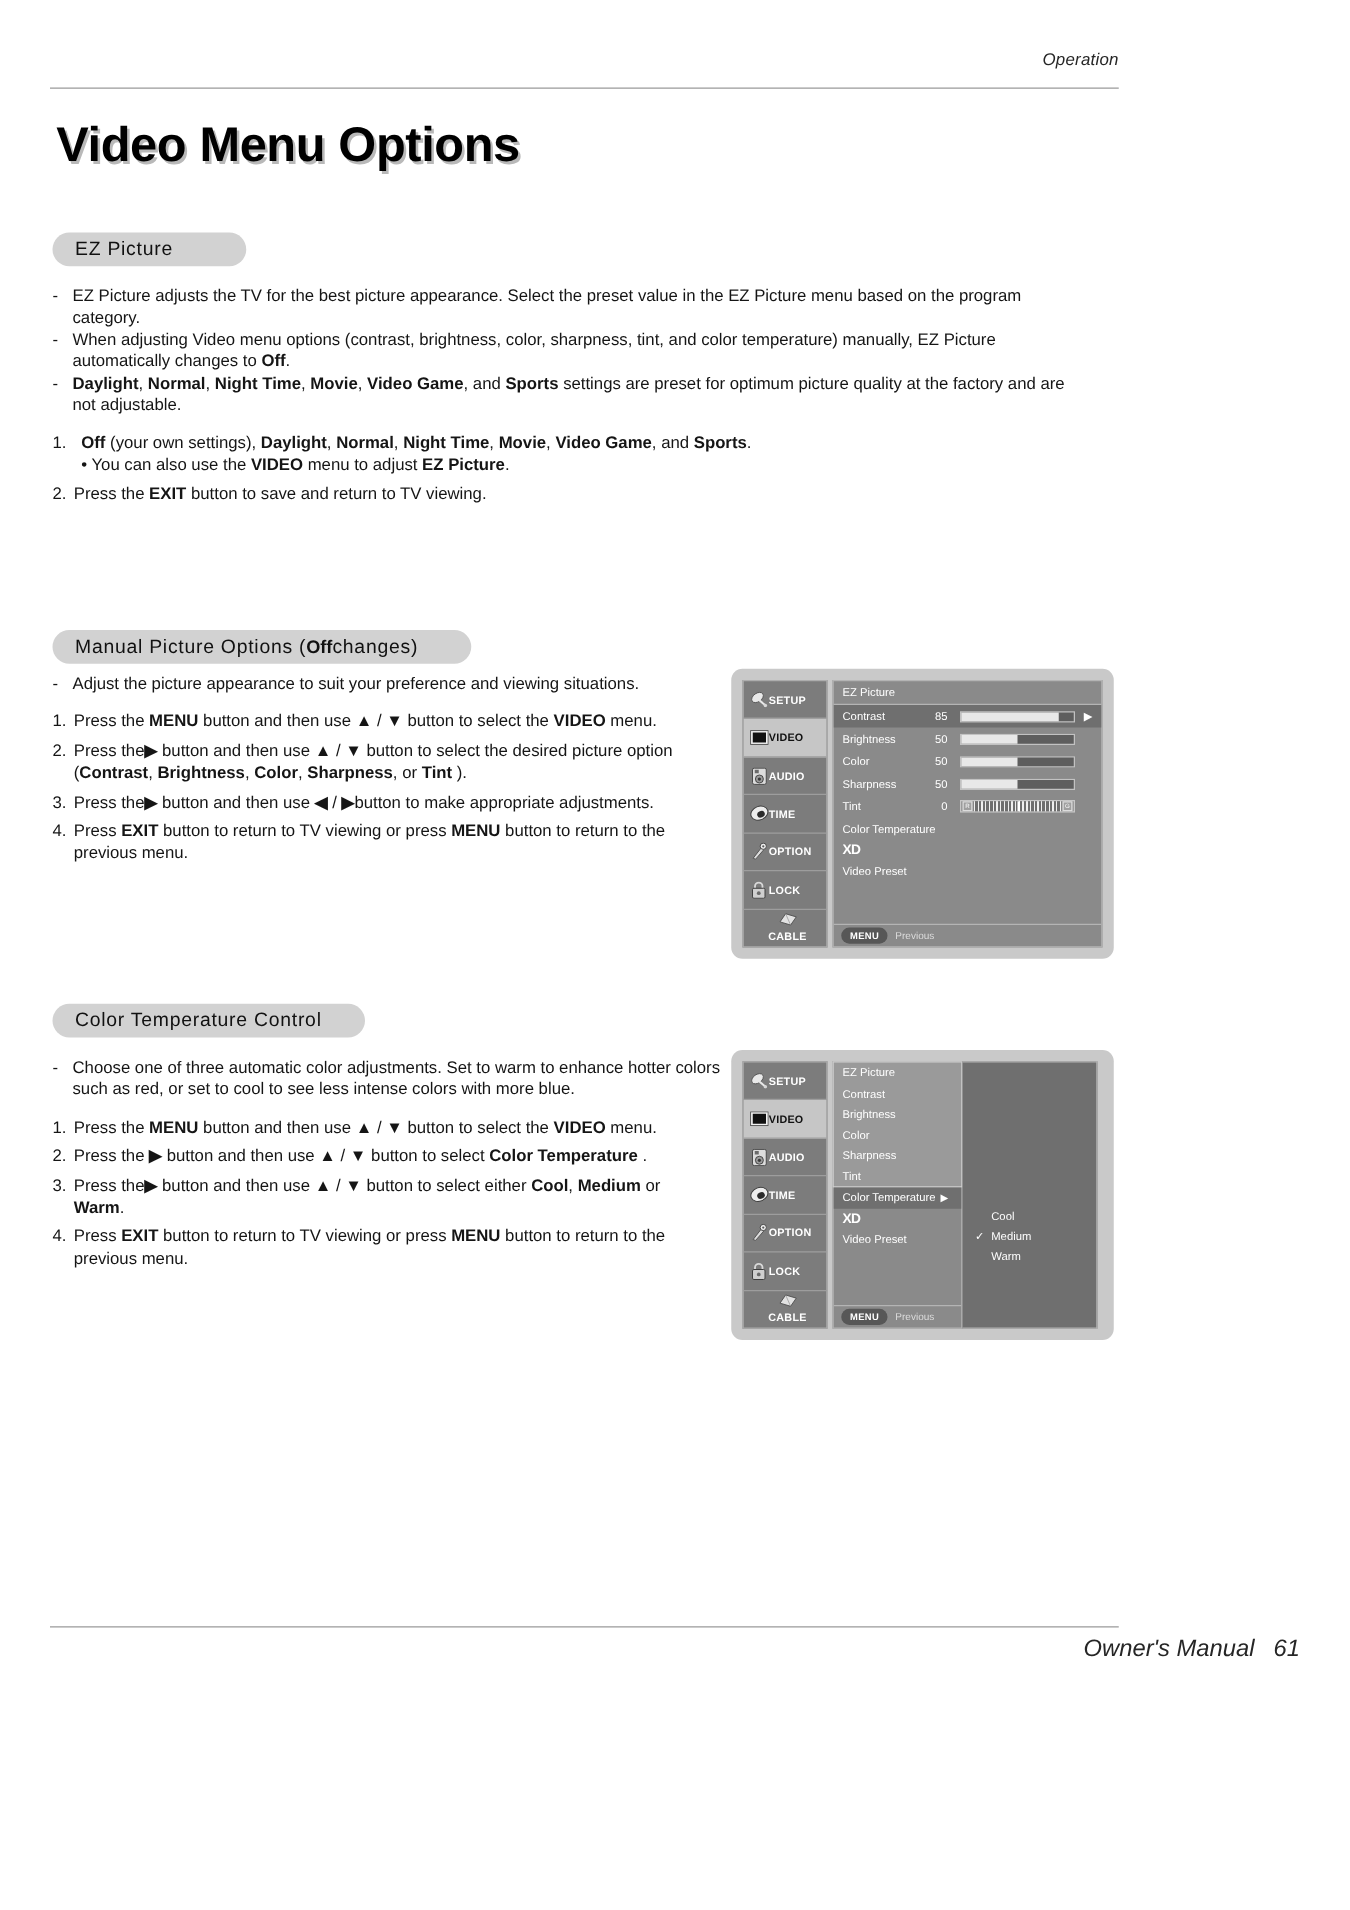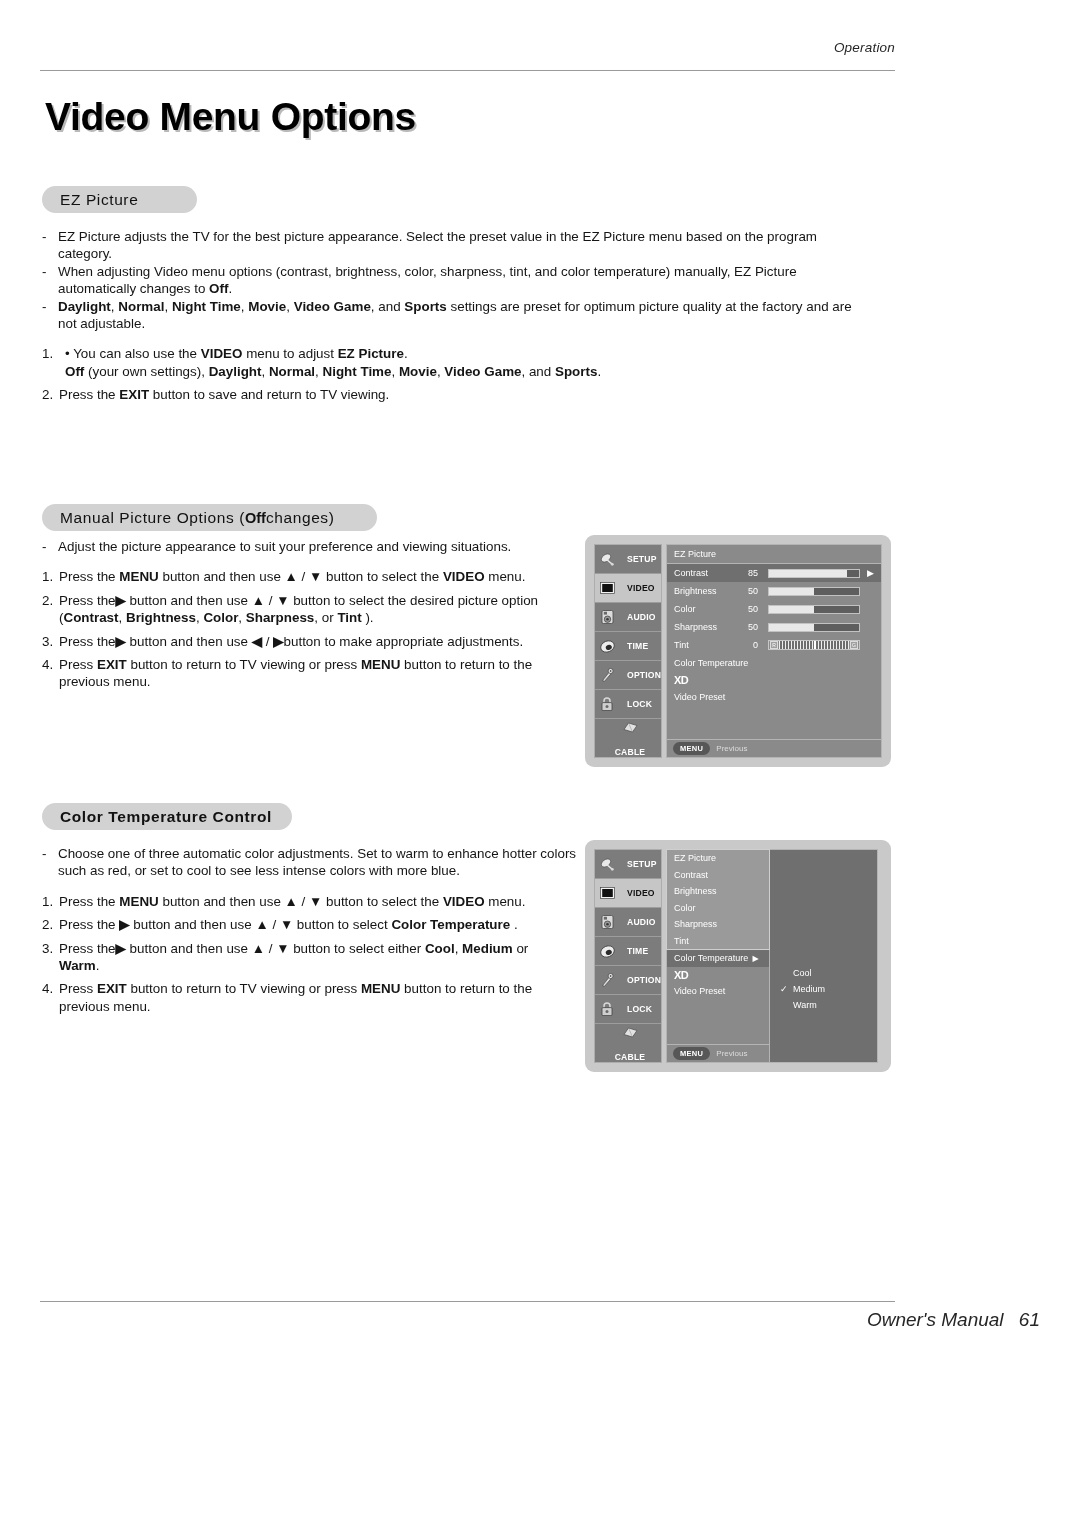--- a/index.html
+++ b/index.html
@@ -80,21 +80,21 @@
   .osd-side{
     width:68px;flex:0 0 68px;
     background:#7c7c7c;
     display:flex;flex-direction:column;
     border:1px solid #adadad;
     box-sizing:border-box;
   }
   .side-item{
     flex:1;
     display:flex;align-items:center;
-    gap:12px;
+    gap:0;
     padding-left:4px;
     border-bottom:1px solid #9d9d9d;
     box-sizing:border-box;
     color:#ffffff;
     font-size:8.6px;
     font-weight:bold;
     letter-spacing:0.2px;
   }
   .side-item:last-child{border-bottom:none;flex-direction:column;}
   .side-item.active{background:#c6c6c6;color:#111;}
@@ -252,22 +252,22 @@
         <div class="body"><span>When adjusting Video menu options (contrast, brightness, color, sharpness, tint, and color temperature) manually, EZ Picture automatically changes to </span><b>Off</b><span>.</span></div>
       </div>
       <div class="row">
         <div class="mark">-</div>
         <div class="body"><b>Daylight</b><span>, </span><b>Normal</b><span>, </span><b>Night Time</b><span>, </span><b>Movie</b><span>, </span><b>Video Game</b><span>, and </span><b>Sports</b><span> settings are preset for optimum picture quality at the factory and are not adjustable.</span></div>
       </div>
       <div class="gapline"></div>
       <div class="row">
         <div class="mark-num">1.</div>
         <div class="body">
+          <div style="padding-left: 6px;"><b>Off</b><span> (your own settings), </span><b>Daylight</b><span>, </span><b>Normal</b><span>, </span><b>Night Time</b><span>, </span><b>Movie</b><span>, </span><b>Video Game</b><span>, and </span><b>Sports</b><span>.</span></div>
           <div style="padding-left: 6px;"><span>• You can also use the </span><b>VIDEO</b><span> menu to adjust </span><b>EZ Picture</b><span>.</span></div>
-          <div style="padding-left: 6px;"><b>Off</b><span> (your own settings), </span><b>Daylight</b><span>, </span><b>Normal</b><span>, </span><b>Night Time</b><span>, </span><b>Movie</b><span>, </span><b>Video Game</b><span>, and </span><b>Sports</b><span>.</span></div>
         </div>
       </div>
       <div class="tiny-gap"></div>
       <div class="row">
         <div class="mark-num">2.</div>
         <div class="body">
           <div><span>Press the </span><b>EXIT</b><span> button to save and return to TV viewing.</span></div>
         </div>
       </div>
       <div class="tiny-gap"></div>
@@ -308,21 +308,21 @@
       <div class="tiny-gap"></div>
       <div class="row">
         <div class="mark-num">4.</div>
         <div class="body">
           <div><span>Press </span><b>EXIT</b><span> button to return to TV viewing or press </span><b>MENU</b><span> button to return to the previous menu.</span></div>
         </div>
       </div>
       <div class="tiny-gap"></div>
     </div>
 
-  <div class="pill" style="left:42px;top:803px;min-width:250px;font-weight:bold;">
+  <div class="pill" style="left:42px;top:803px;min-width:250px;">
     <span>Color Temperature Control</span>
   </div>
   <div class="txt" id="ctc-body" style="left:42px;top:845px;width:535px;">
       <div class="row">
         <div class="mark">-</div>
         <div class="body"><span>Choose one of three automatic color adjustments. Set to warm to enhance hotter colors such as red, or set to cool to see less intense colors with more blue.</span></div>
       </div>
       <div class="gapline"></div>
       <div class="row">
         <div class="mark-num">1.</div>

